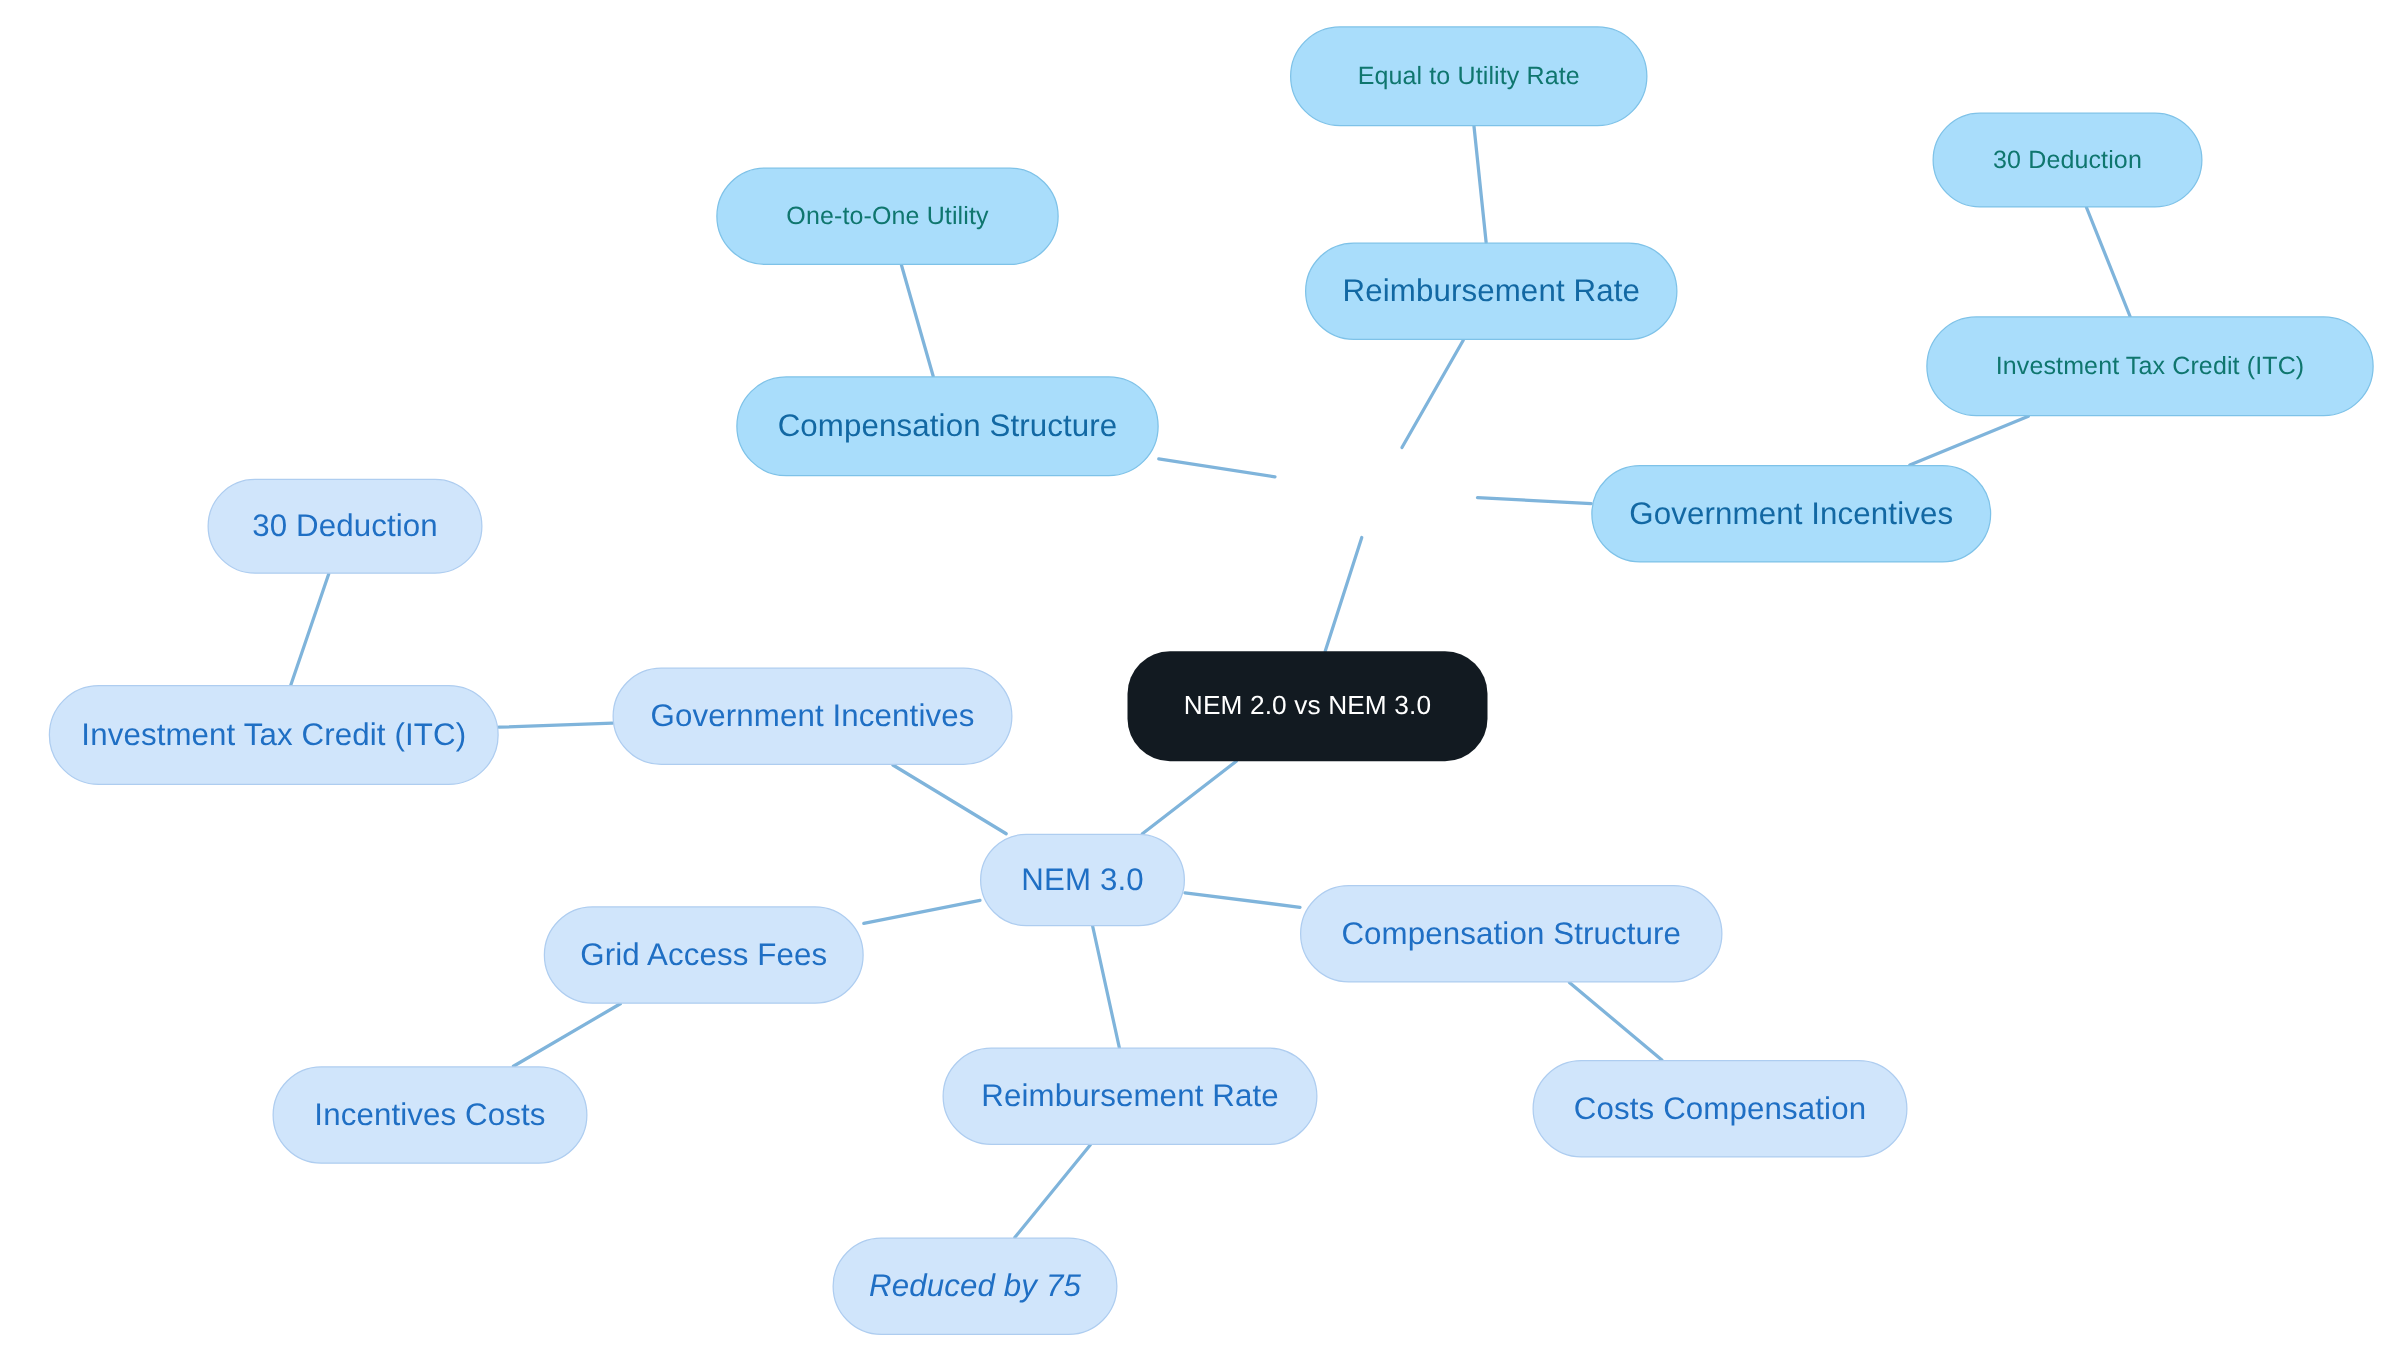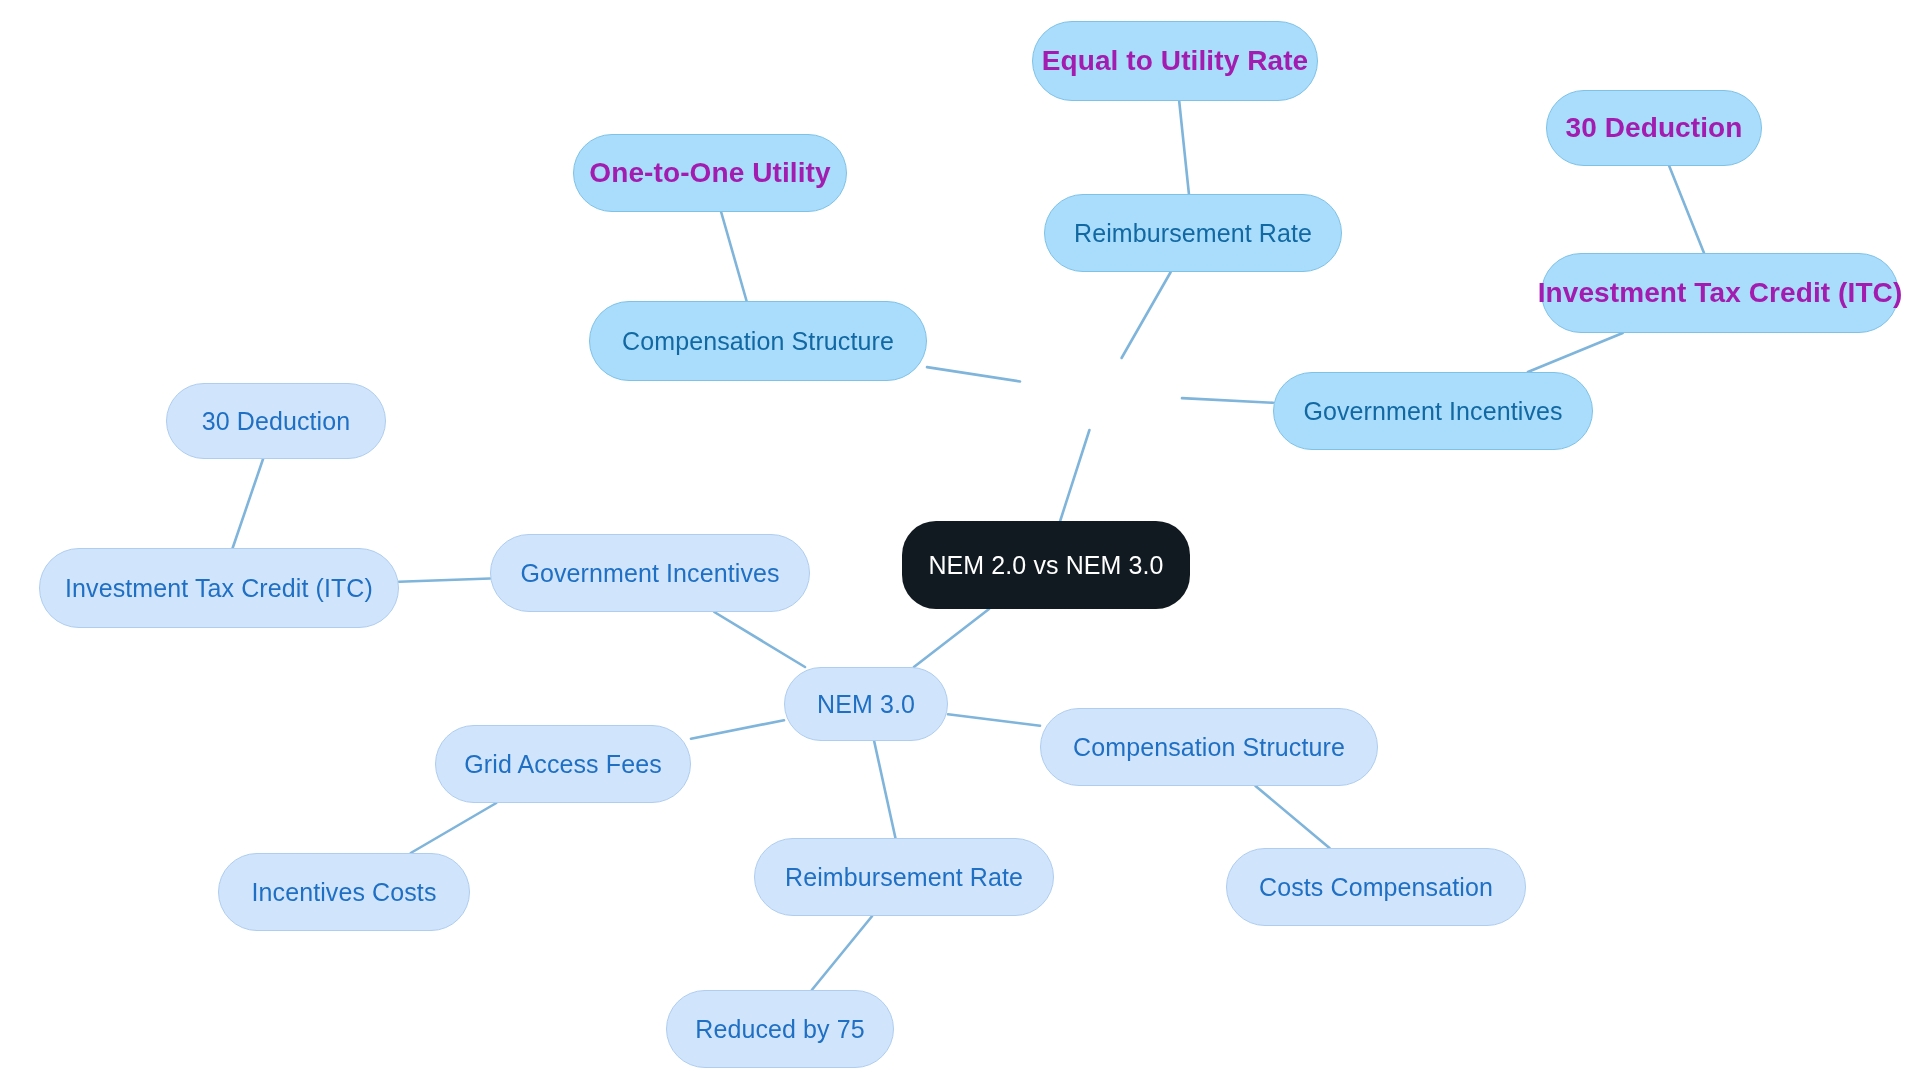--- a/index.html
+++ b/index.html
@@ -36,41 +36,41 @@
     text-align: center;
     white-space: nowrap;
     border-radius: 999px;
     transform: translate(-50%, -50%);
     z-index: 5;
     letter-spacing: 0.1px;
   }
   .node-root {
     background: #121a21;
     color: #ffffff;
-    font-size: 25px;
+    font-size: 21px;
     padding: 0 34px;
     border: none;
     border-radius: 34px;
     font-weight: 400;
   }
   .node-branch {
     background: #a9ddfb;
     border: 1.4px solid #7ec2e8;
     color: #1268a3;
     font-size: 25px;
     padding: 0 30px;
     font-weight: 400;
   }
   .node-leaf {
     background: #a9ddfb;
     border: 1.4px solid #7ec2e8;
-    color: #a21caf;
-    font-size: 28px;
+    color: #0f766e;
+    font-size: 20px;
     padding: 0 30px;
-    font-weight: 700;
+    font-weight: 400;
   }
   .node-branch2 {
     background: #d0e5fb;
     border: 1.4px solid #aecdf0;
     color: #1f6fc4;
     font-size: 25px;
     padding: 0 30px;
     font-weight: 400;
   }
   .node-leaf2 {
@@ -132,19 +132,19 @@
   <div class="node node-leaf2" style="left: 219px; top: 588px; width: 360px; height: 80px;">Investment Tax Credit (ITC)</div>
 
   <div class="node node-leaf2" style="left: 276px; top: 421px; width: 220px; height: 76px;">30 Deduction</div>
 
   <div class="node node-branch2" style="left: 563px; top: 764px; width: 256px; height: 78px;">Grid Access Fees</div>
 
   <div class="node node-leaf2" style="left: 344px; top: 892px; width: 252px; height: 78px;">Incentives Costs</div>
 
   <div class="node node-branch2" style="left: 904px; top: 877px; width: 300px; height: 78px;">Reimbursement Rate</div>
 
-  <div class="node node-leaf2" style="left: 780px; top: 1029px; width: 228px; height: 78px;">Reduced by 75</div>
+  <div class="node node-leaf2" style="left: 780px; top: 1029px; width: 228px; height: 78px; font-style: italic;">Reduced by 75</div>
 
   <div class="node node-branch2" style="left: 1209px; top: 747px; width: 338px; height: 78px;">Compensation Structure</div>
 
   <div class="node node-leaf2" style="left: 1376px; top: 887px; width: 300px; height: 78px;">Costs Compensation</div>
 
 </div>
 
 </body></html>

